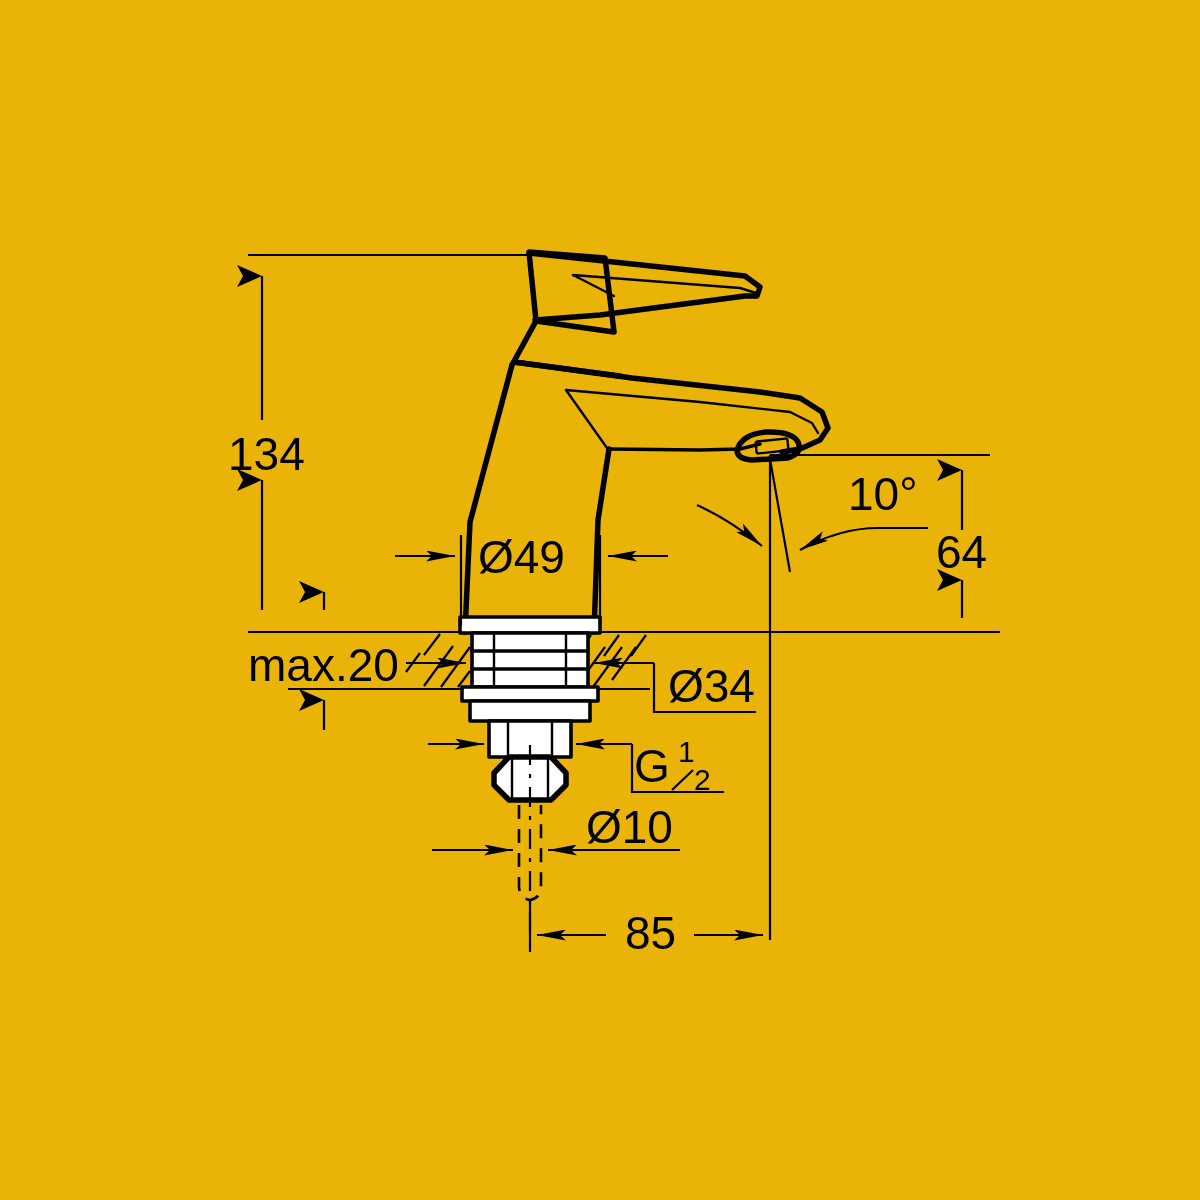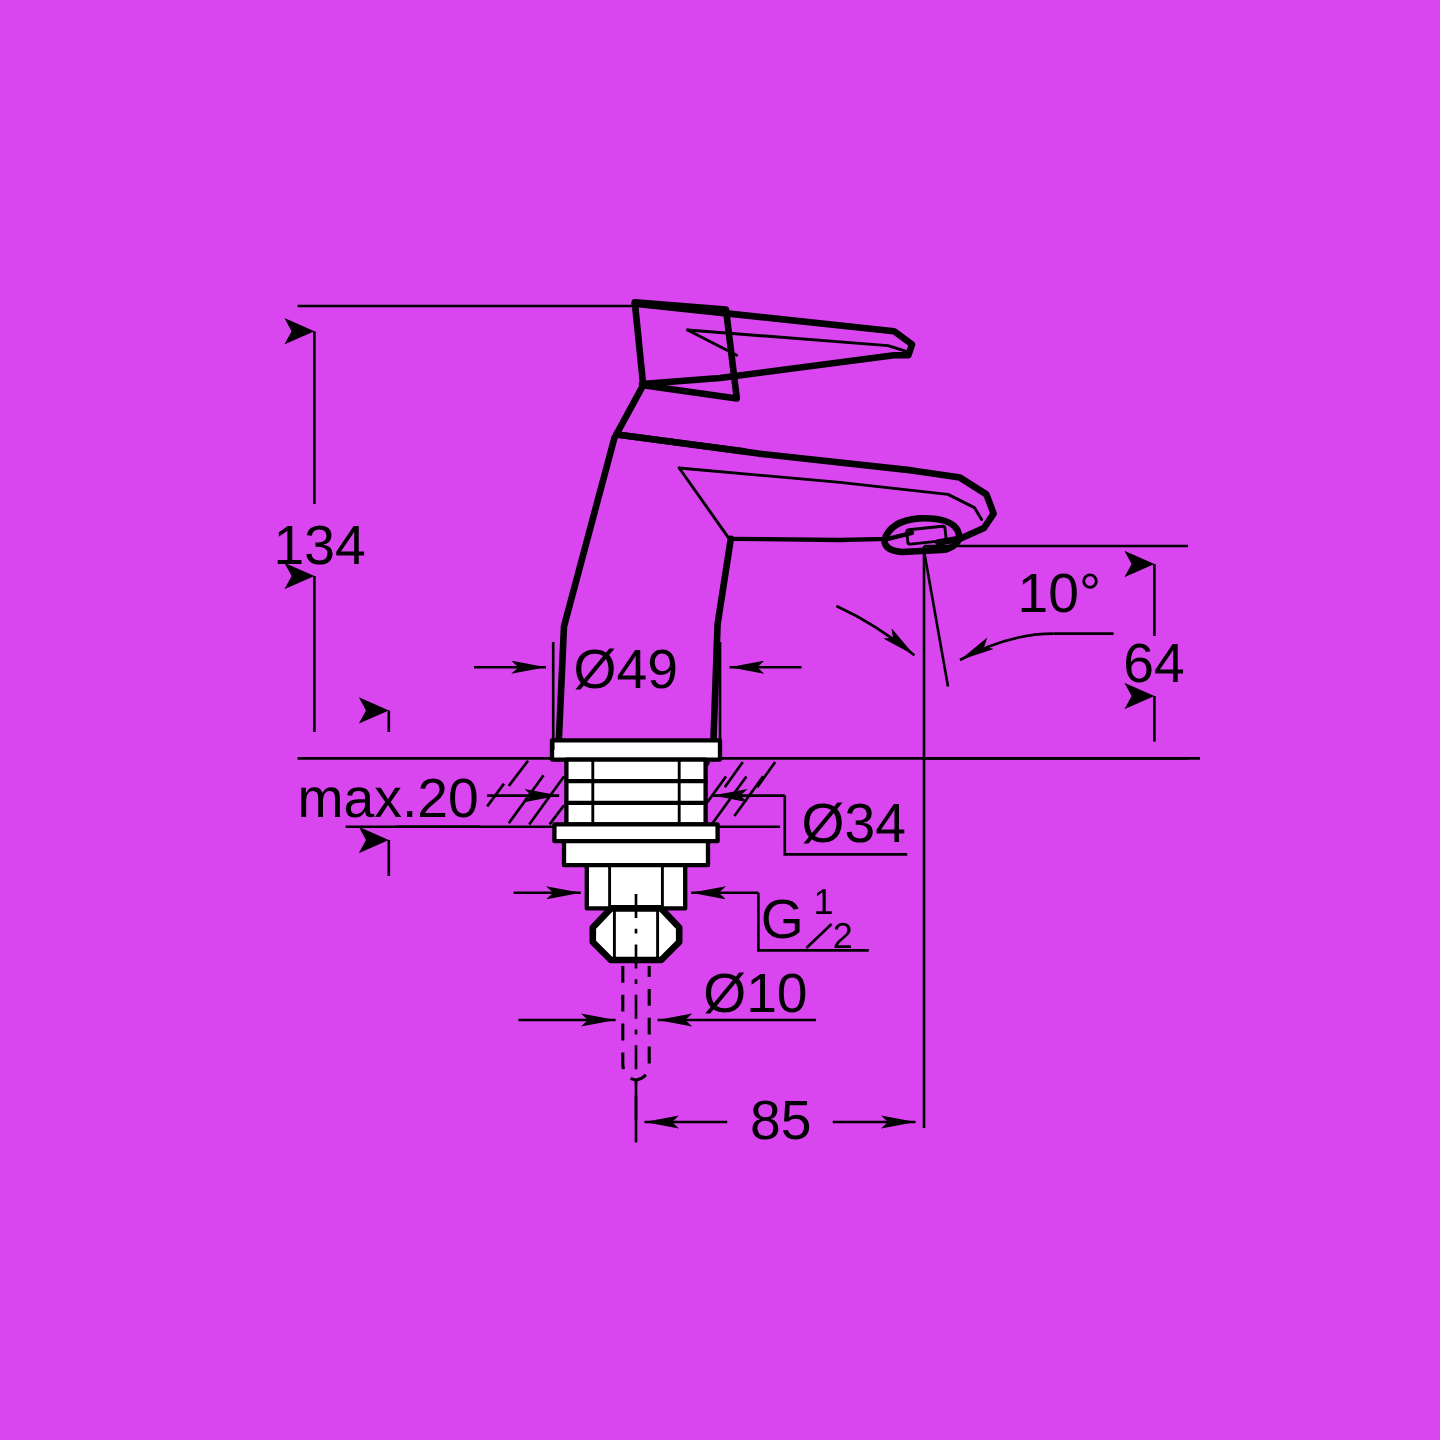--- a/index.html
+++ b/index.html
@@ -11,21 +11,21 @@
   body {
     width: 1200px;
     height: 1200px;
     font-family: "Liberation Sans", sans-serif;
     overflow: hidden;
   }
   #drawing-root {
     position: relative;
     width: 1200px;
     height: 1200px;
-    background: #d946ef;
+    background: #eab308;
   }
   svg#tech-drawing {
     display: block;
     width: 1200px;
     height: 1200px;
   }
   .dim-text {
     font-family: "Liberation Sans", sans-serif;
     font-size: 46px;
     fill: #000000;

